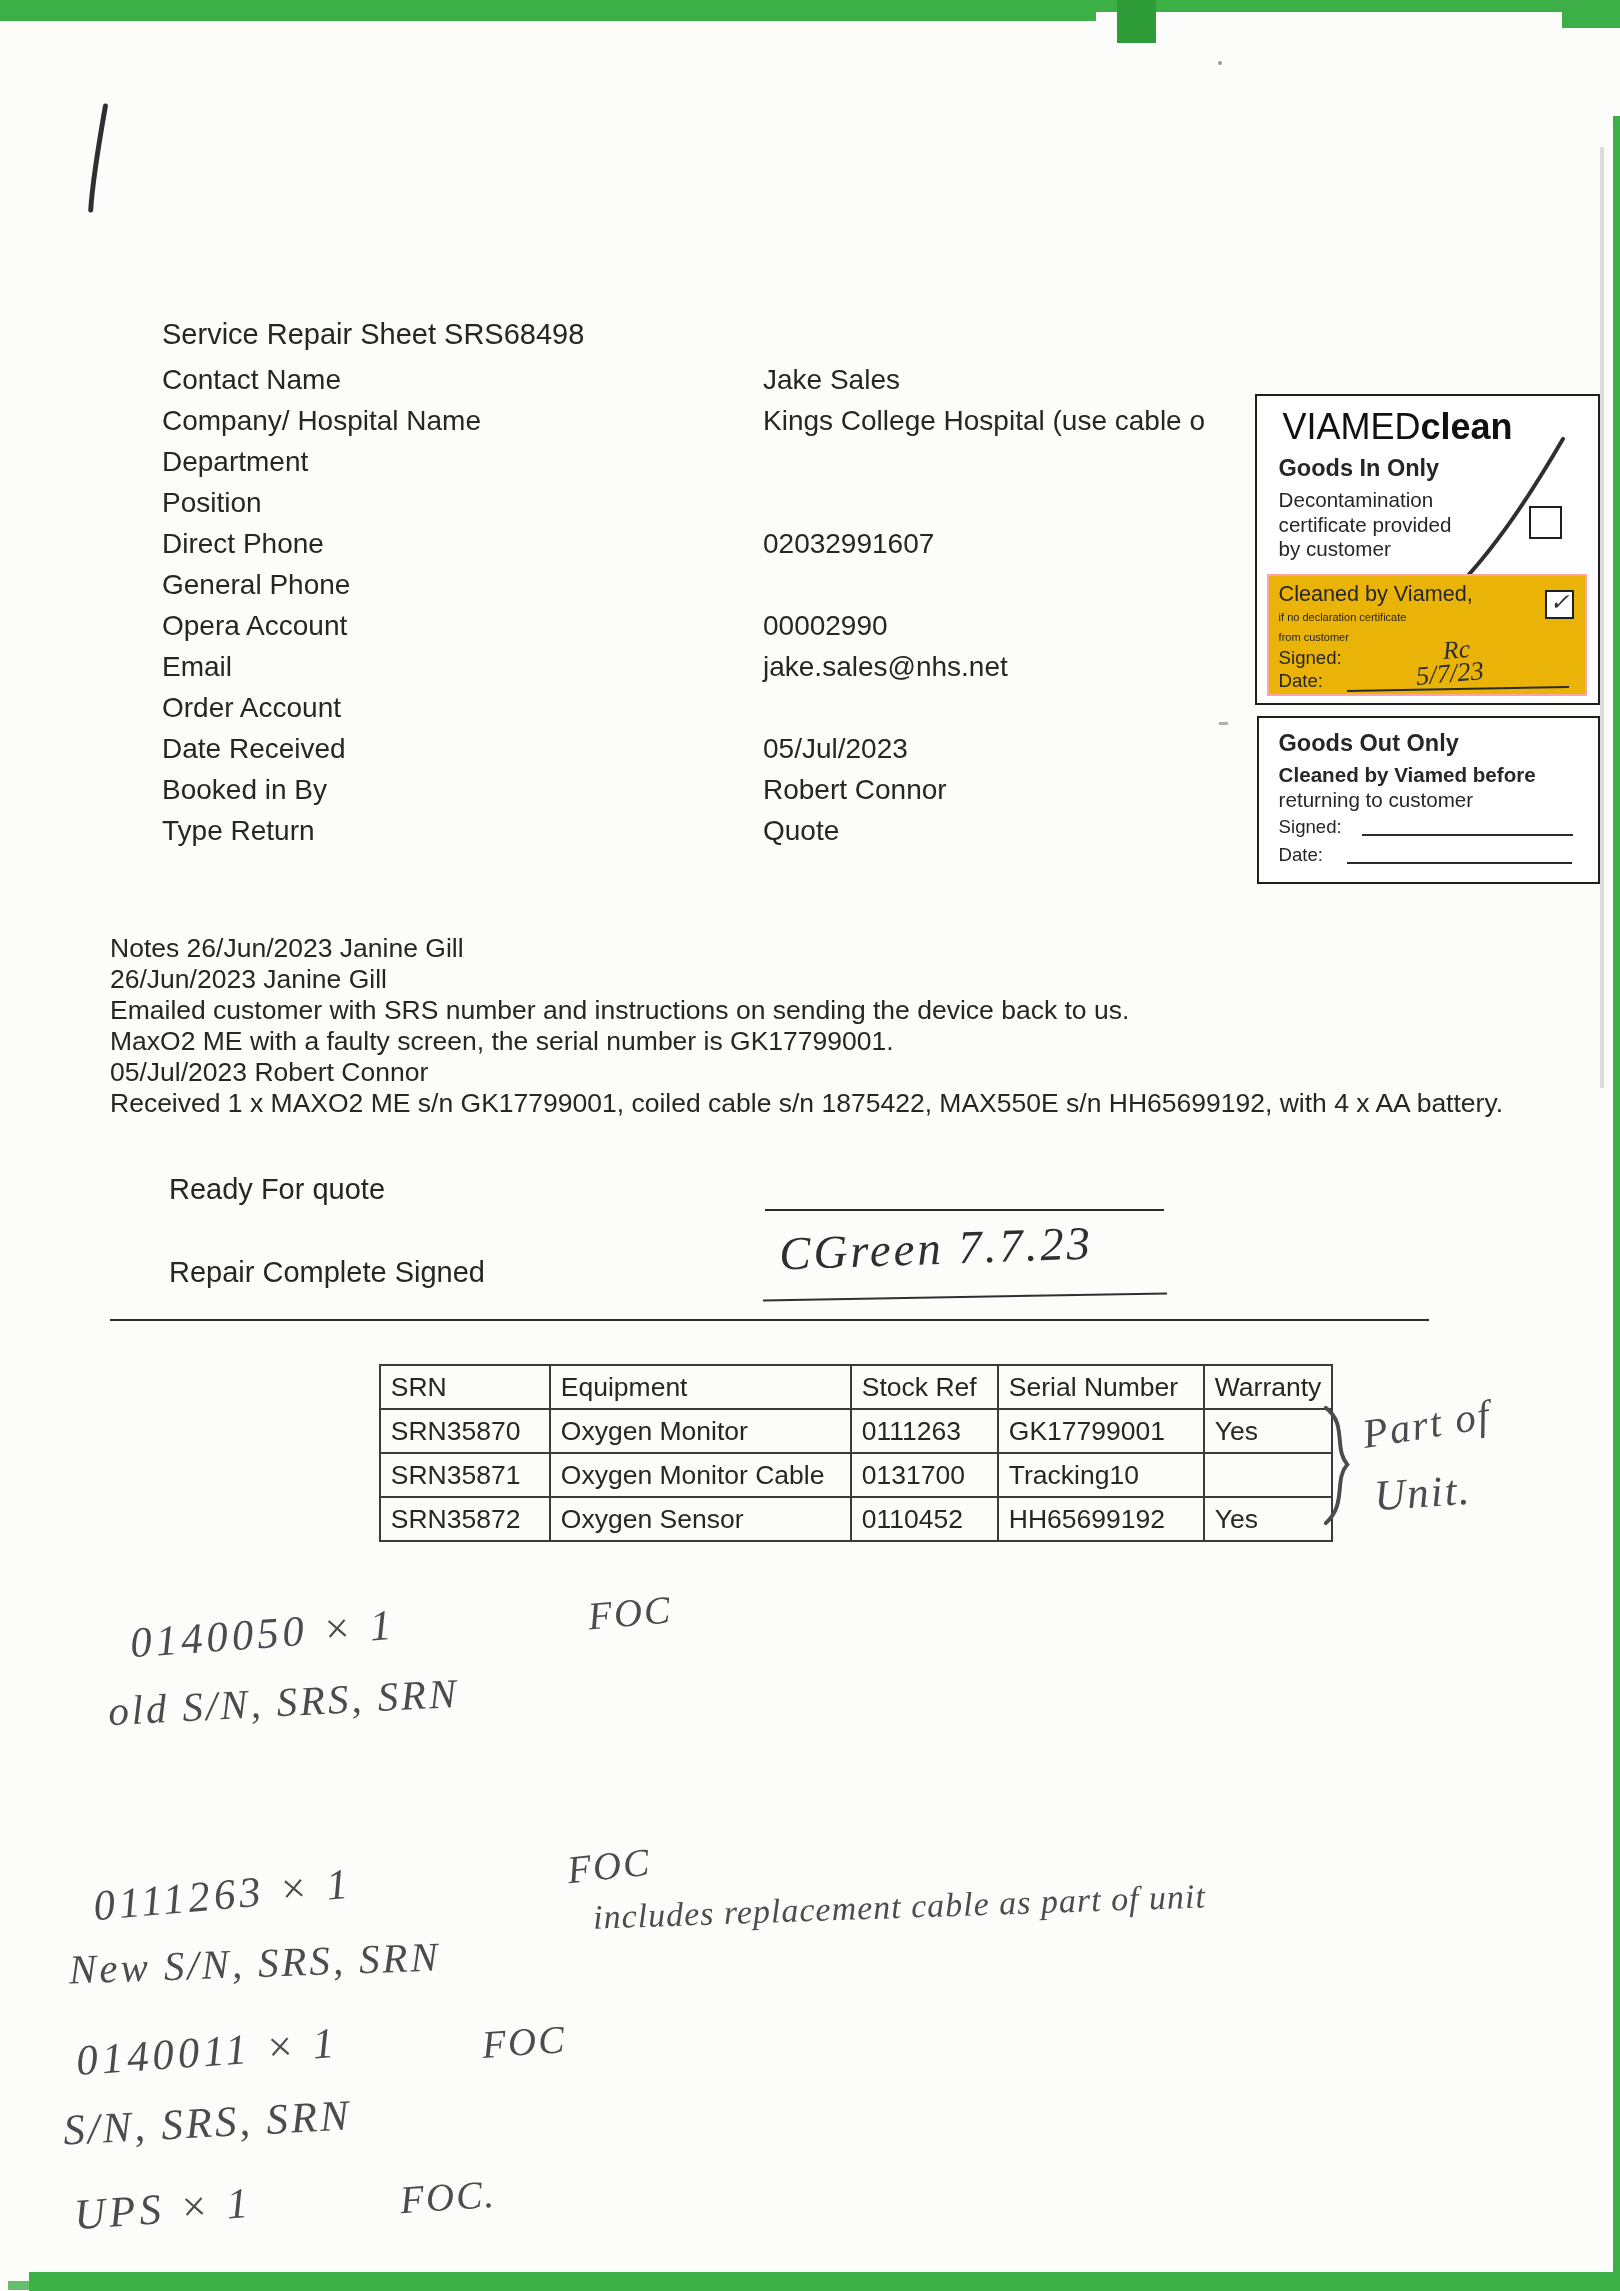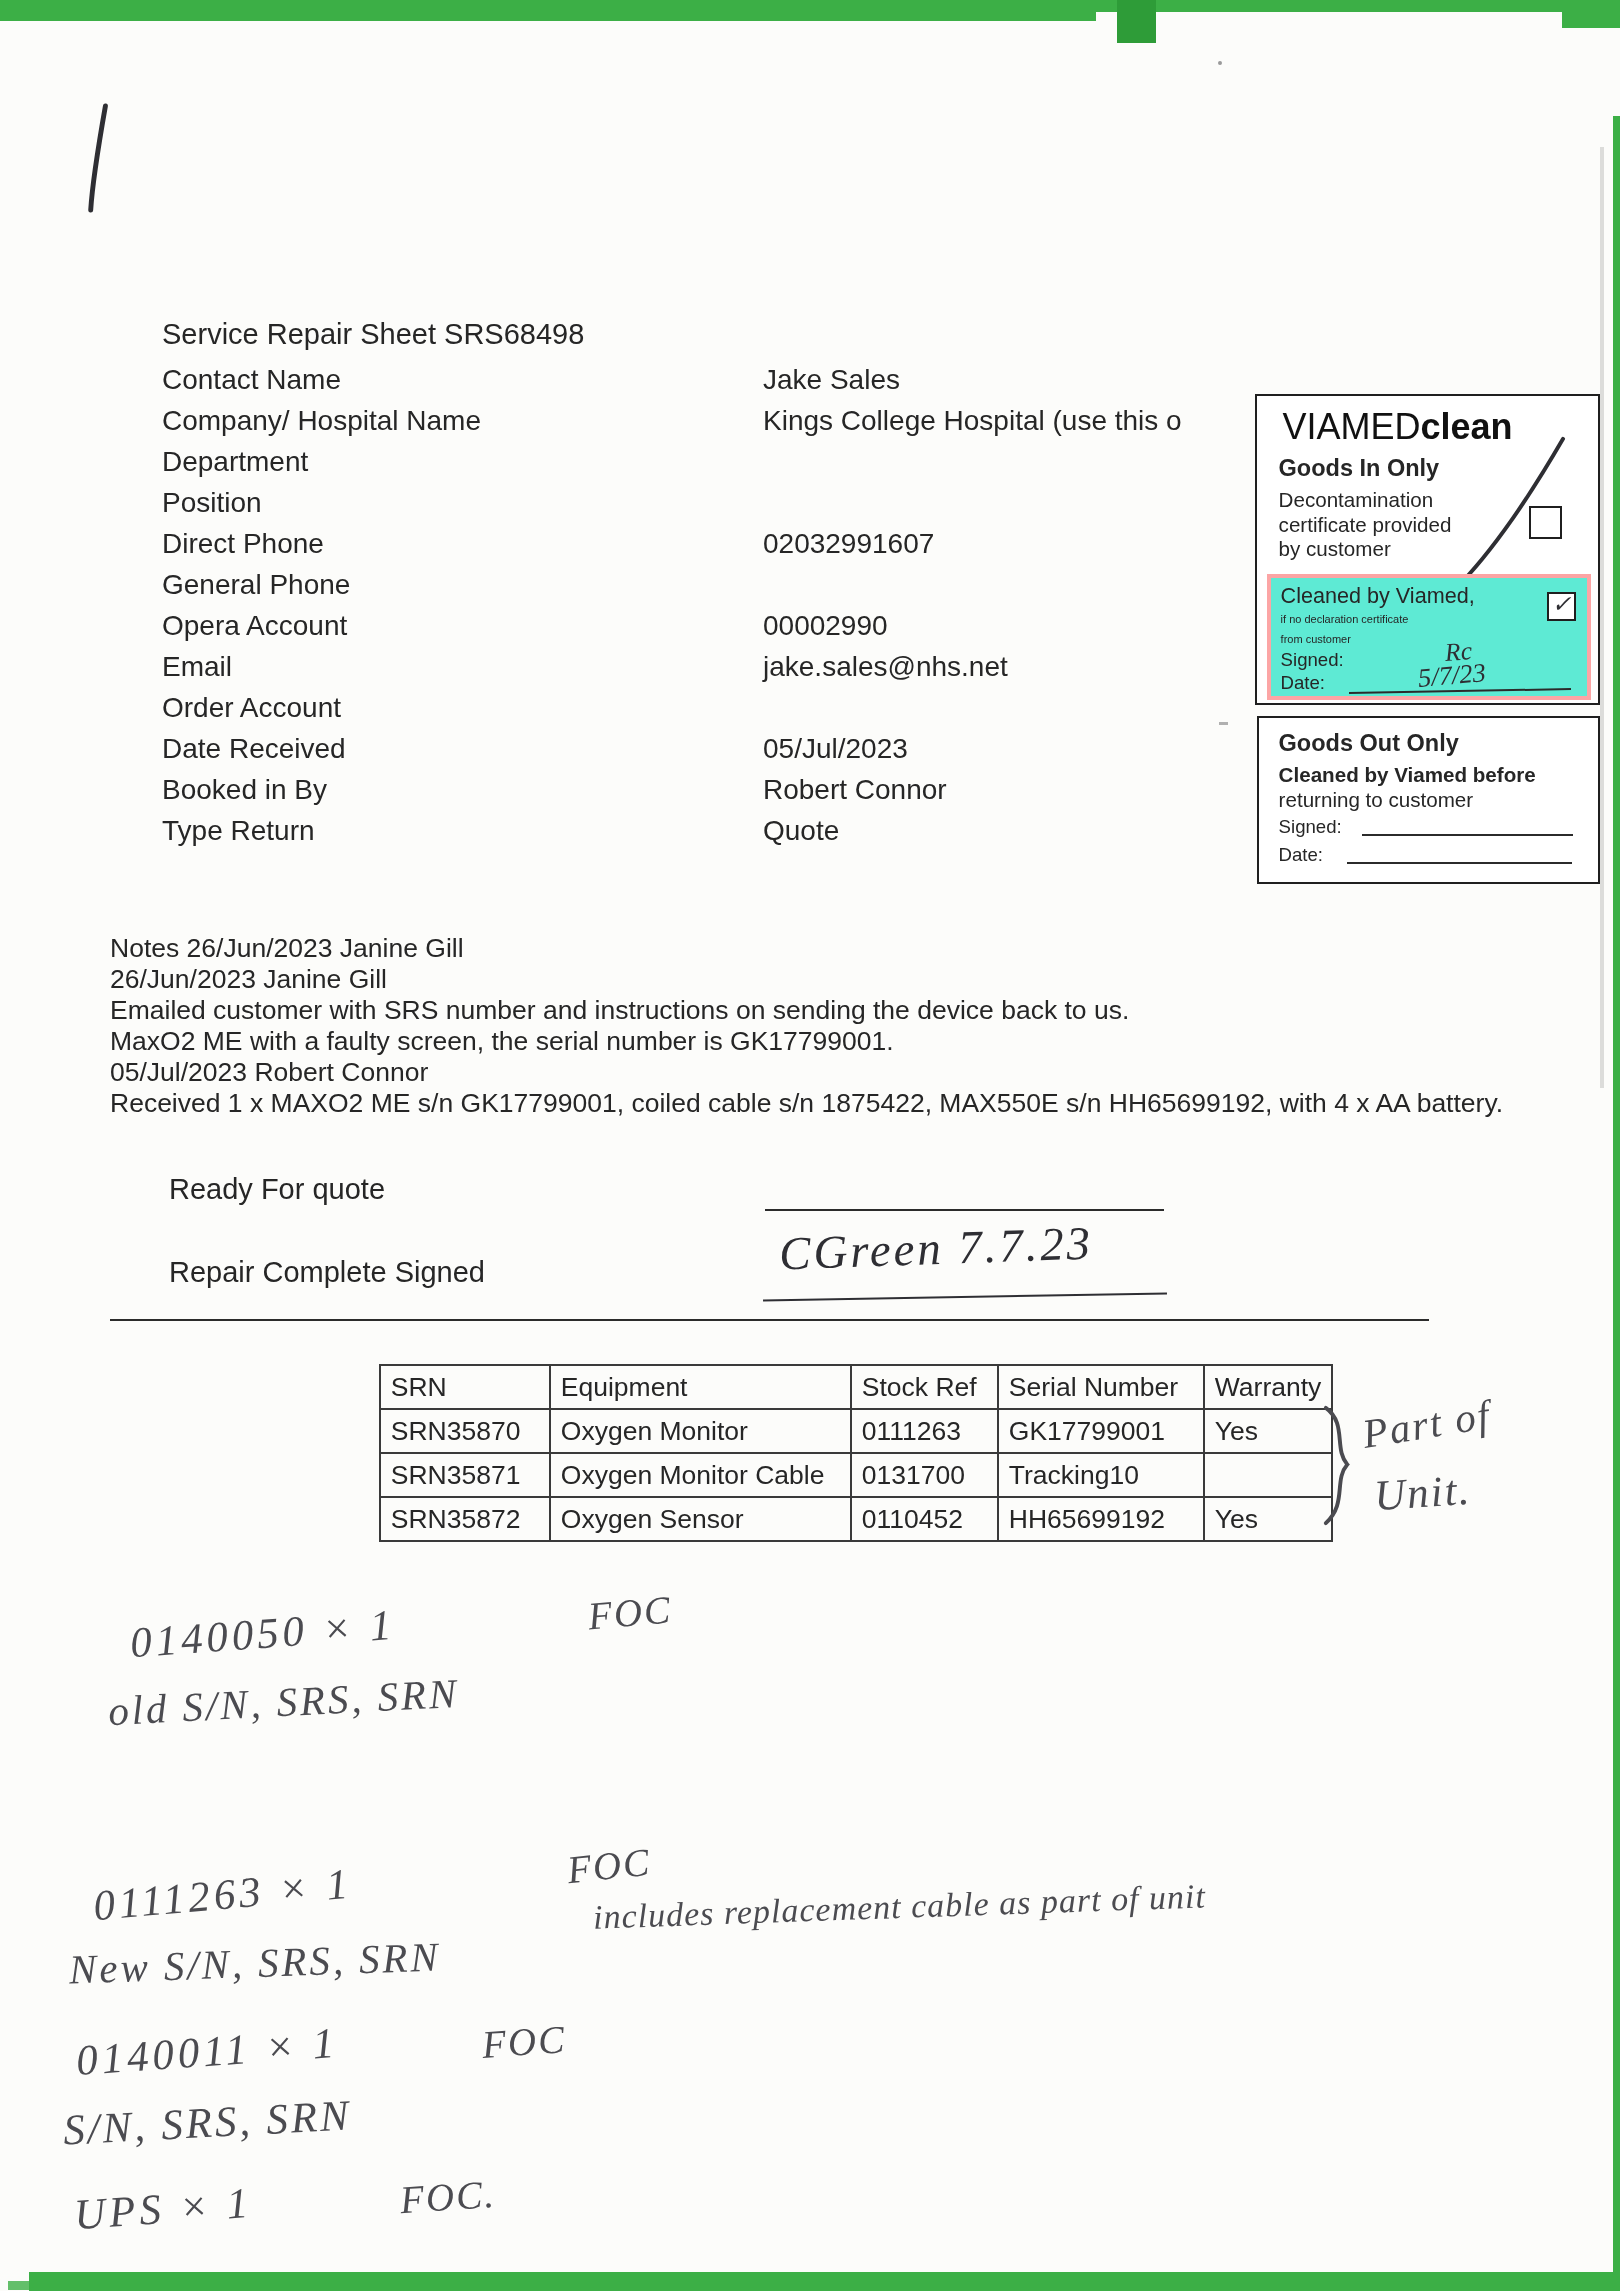--- a/index.html
+++ b/index.html
@@ -49,21 +49,21 @@
 
   <div class="abs title nw" style="left:162px;top:318px;">Service Repair Sheet SRS68498</div>
 
   <div class="abs fields">
     <div class="fieldrow">
         <span class="flabel">Contact Name</span>
         <span class="fvalue">Jake Sales</span>
       </div>
     <div class="fieldrow">
         <span class="flabel">Company/ Hospital Name</span>
-        <span class="fvalue">Kings College Hospital (use this o</span>
+        <span class="fvalue">Kings College Hospital (use cable o</span>
       </div>
     <div class="fieldrow">
         <span class="flabel">Department</span>
         <span class="fvalue"></span>
       </div>
     <div class="fieldrow">
         <span class="flabel">Position</span>
         <span class="fvalue"></span>
       </div>
     <div class="fieldrow">
@@ -104,21 +104,21 @@
     <div class="abs nw" style="left:25.5px;top:9.8px;font-size:36px;color:#111;"><span>VIAMED</span><b>clean</b></div>
     <div class="abs nw" style="left:21.6px;top:59px;font-size:23.5px;font-weight:bold;">Goods In Only</div>
     <div class="abs small nw" style="left:21.6px;top:92px;text-align:right;">Decontamination</div>
     <div class="abs small nw" style="left:21.6px;top:117px;">certificate provided</div>
     <div class="abs small nw" style="left:21.6px;top:141px;">by customer</div>
     <div class="cb" style="left:272px;top:110px;width:29px;height:29px;"></div>
     <svg class="abs" style="left:194px;top:35px;" width="122" height="162" viewBox="0 0 124 165">
       <path d="M10 155 C 48 115, 85 58, 114 8" stroke="#2e2e33" stroke-width="4" fill="none" stroke-linecap="round"></path>
     </svg>
 
-    <div class="abs" style="left:9.8px;top:178px;width:316px;height:118px;border:4px solid #fca5a5;background:#5eead4;">
+    <div class="abs" style="left:9.8px;top:178px;width:316px;height:118px;border:2px solid #fca5a5;background:#eab308;">
       <div class="abs nw" style="left:9.8px;top:4.9px;font-size:21.6px;">Cleaned by Viamed,</div>
       <div class="abs tiny nw" style="left:9.8px;top:32px;">if no declaration certificate</div>
       <div class="abs tiny nw" style="left:9.8px;top:52px;">from customer</div>
       <div class="cb" style="left:276px;top:13.7px;width:25.5px;height:25.5px;">
           <span class="hw pen" style="position:absolute;left:2.9px;top:-3.9px;font-size:23.5px;">✓</span>
         </div>
       <div class="abs nw" style="left:9.8px;top:71px;font-size:18.6px;">Signed:</div>
       <div class="abs hw pen nw" style="left:174px;top:59px;font-size:25.5px;transform:rotate(-4deg);">Rc</div>
       <div class="abs nw" style="left:9.8px;top:94px;font-size:18.6px;">Date:</div>
       <div class="hline" style="left:78px;top:112px;width:222px;transform:rotate(-1deg);"></div>

